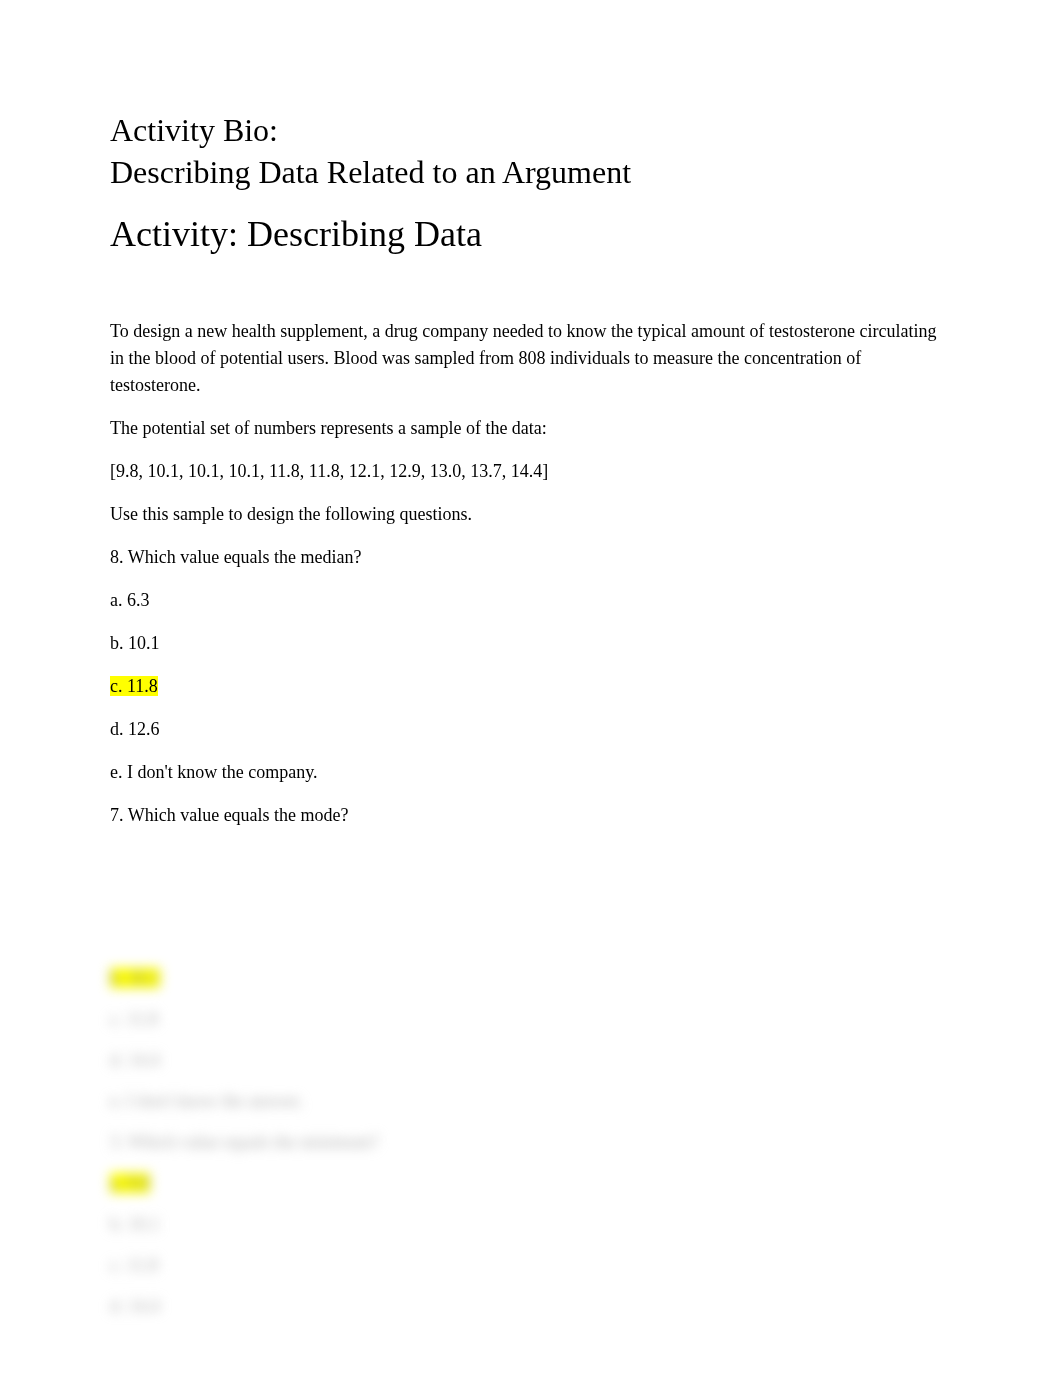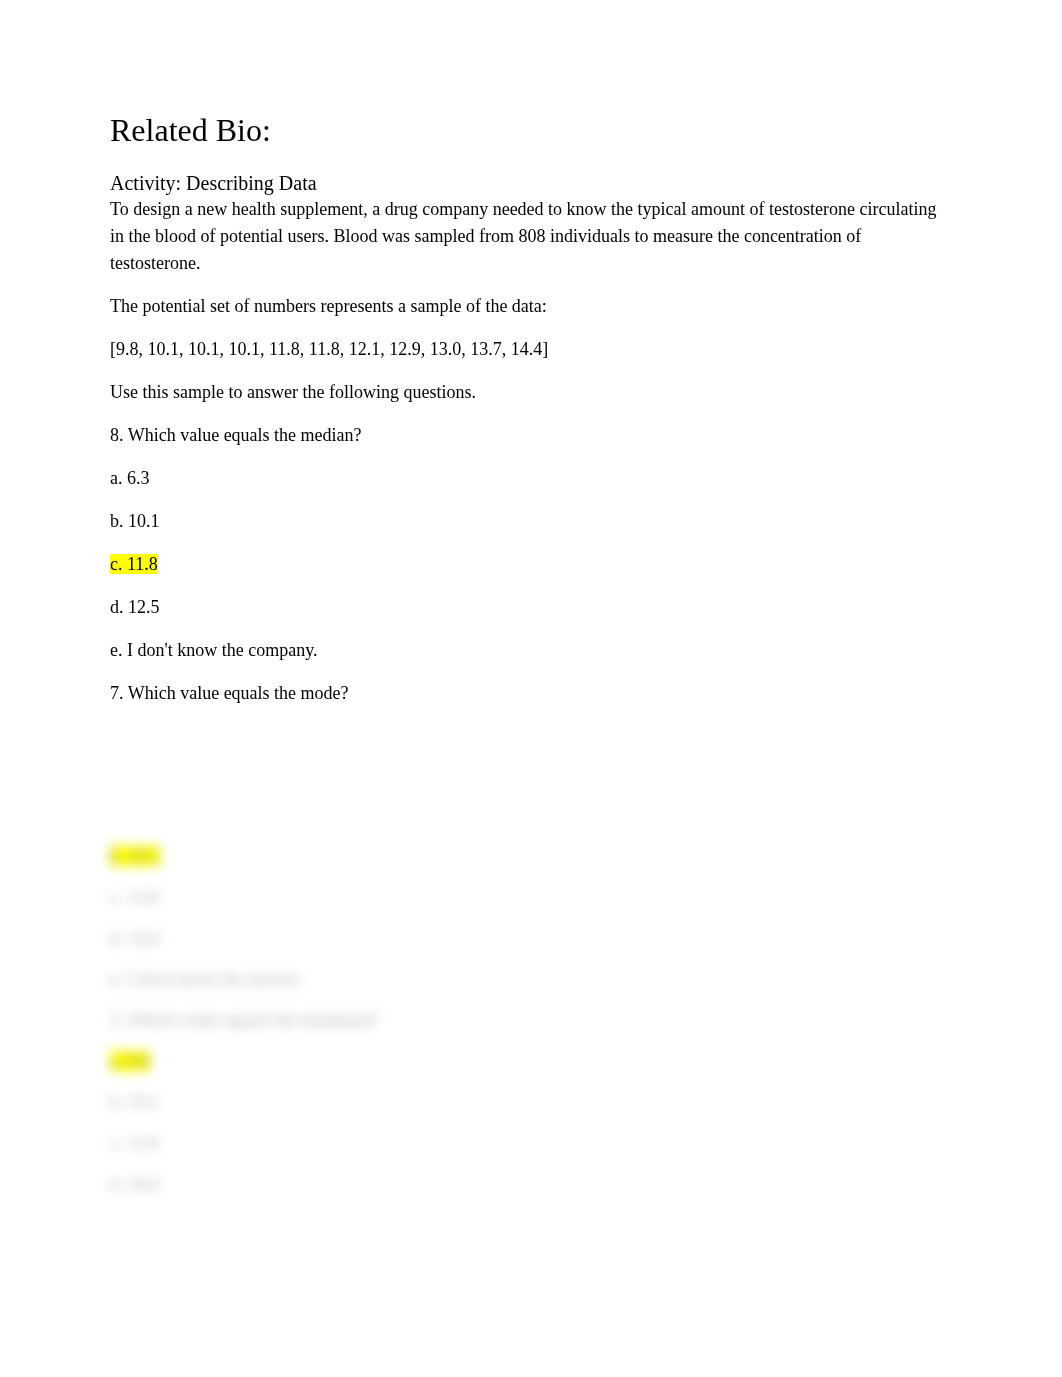--- a/index.html
+++ b/index.html
@@ -15,23 +15,24 @@
       padding: 110px 110px 60px 110px;
       color: #000000;
     }
     h1 {
       font-size: 32px;
       font-weight: normal;
       line-height: 1.3;
       margin-bottom: 18px;
     }
     h2 {
-      font-size: 20px;
+      font-size: 36px;
       font-weight: normal;
       line-height: 1.3;
+      margin-bottom: 60px;
     }
     p {
       font-size: 18px;
       line-height: 1.5;
       margin-bottom: 16px;
     }
     .answer-line {
       font-size: 18px;
       line-height: 1.5;
       margin-bottom: 16px;
@@ -61,35 +62,36 @@
       display: block;
     }
     .title-line2 {
       display: block;
     }
   </style>
 </head>
 <body>
 
 <h1>
-  <span class="title-line1">Related Bio:</span>
+  <span class="title-line1">Activity Bio:</span>
+  <span class="title-line2">Describing Data Related to an Argument</span>
 </h1>
 
 <h2>Activity: Describing Data</h2>
 
 <p>To design a new health supplement, a drug company needed to know the typical amount of testosterone circulating in the blood of potential users. Blood was sampled from 808 individuals to measure the concentration of testosterone.</p>
 <p>The potential set of numbers represents a sample of the data:</p>
 <p> [9.8, 10.1, 10.1, 10.1, 11.8, 11.8, 12.1, 12.9, 13.0, 13.7, 14.4]</p>
-<p>Use this sample to answer the following questions.</p>
+<p>Use this sample to design the following questions.</p>
 
 <p>8. Which value equals the median?</p>
 <div class="answer-line">a. 6.3</div>
 <div class="answer-line">b. 10.1</div>
 <div class="answer-line"><span class="highlight">c. 11.8</span></div>
-<div class="answer-line">d. 12.5</div>
+<div class="answer-line">d. 12.6</div>
 <div class="answer-line">e. I don't know the company.</div>
 
 <p>7. Which value equals the mode?</p>
 
 <div class="spacer-large"></div>
 
 <div class="blurred-section">
   <div class="answer-line"><span class="highlight">b. 10.1</span></div>
   <div class="answer-line">c. 11.8</div>
   <div class="answer-line">d. 14.4</div>

